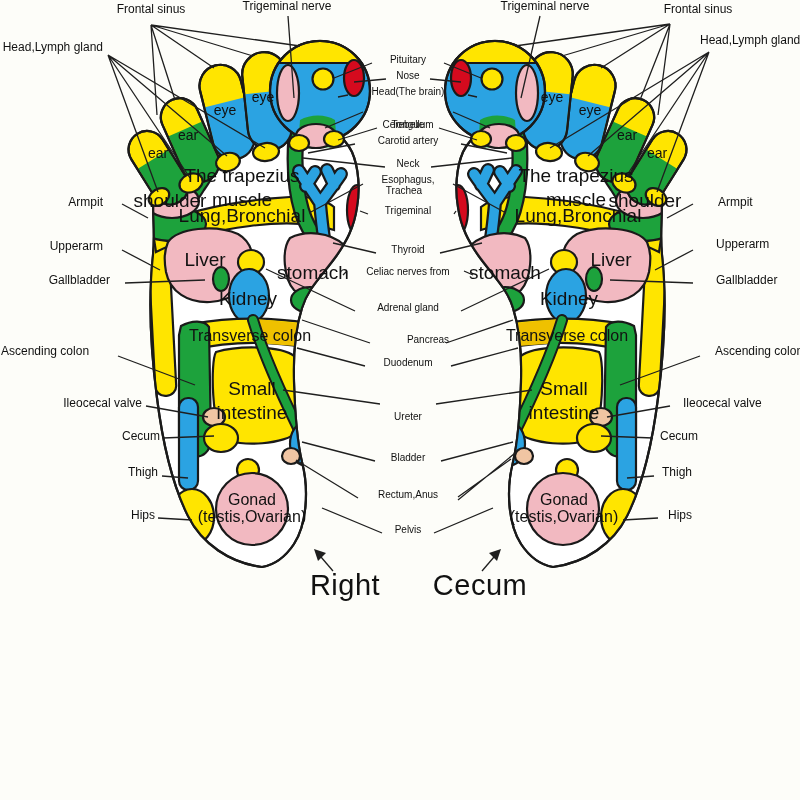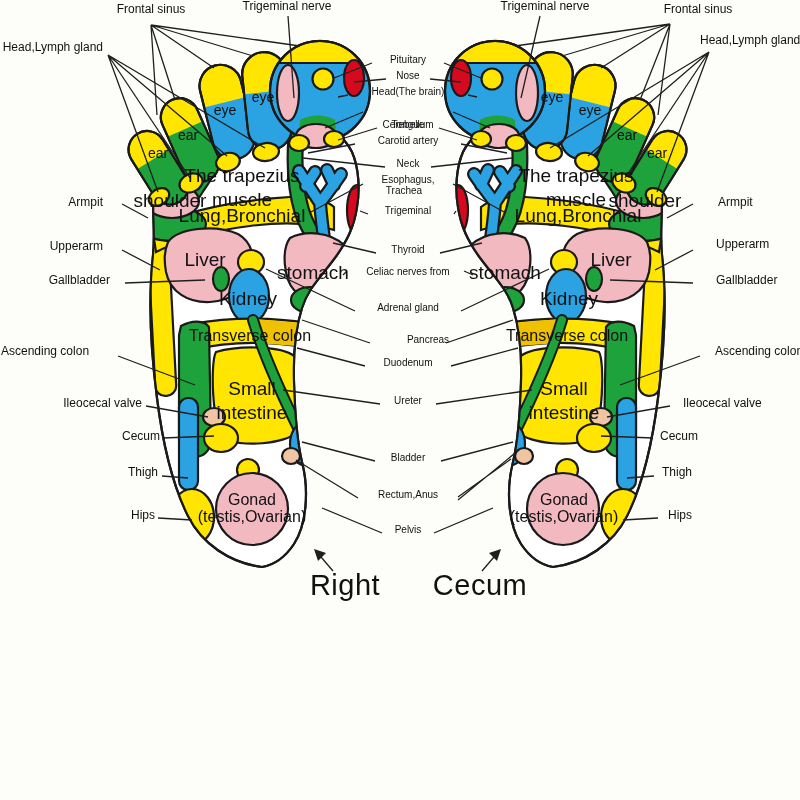--- a/index.html
+++ b/index.html
@@ -226,21 +226,21 @@
 <div class="lbl s14 c" style="left:408px;top:136px">Carotid artery</div>
 <div class="lbl s14 c" style="left:408px;top:159px">Neck</div>
 <div class="lbl s14 c" style="left:408px;top:175px">Esophagus,</div>
 <div class="lbl s14 c" style="left:404px;top:186px">Trachea</div>
 <div class="lbl s14 c" style="left:408px;top:206px">Trigeminal</div>
 <div class="lbl s14 c" style="left:408px;top:245px">Thyroid</div>
 <div class="lbl s14 c" style="left:408px;top:267px">Celiac nerves from</div>
 <div class="lbl s14 c" style="left:408px;top:303px">Adrenal gland</div>
 <div class="lbl s14 c" style="left:428px;top:335px">Pancreas</div>
 <div class="lbl s14 c" style="left:408px;top:358px">Duodenum</div>
-<div class="lbl s14 c" style="left:408px;top:396px">Ureter</div>
+<div class="lbl s14 c" style="left:408px;top:412px">Ureter</div>
 <div class="lbl s14 c" style="left:408px;top:453px">Bladder</div>
 <div class="lbl s14 c" style="left:408px;top:490px">Rectum,Anus</div>
 <div class="lbl s14 c" style="left:408px;top:525px">Pelvis</div>
 
 <div class="lbl s11 c" style="left:263px;top:90px">eye</div>
 <div class="lbl s11 c" style="left:225px;top:103px">eye</div>
 <div class="lbl s11 c" style="left:188px;top:128px">ear</div>
 <div class="lbl s11 c" style="left:158px;top:146px">ear</div>
 <div class="lbl s13 c two" style="left:242px;top:164px">
   <span>The trapezius</span><br>

